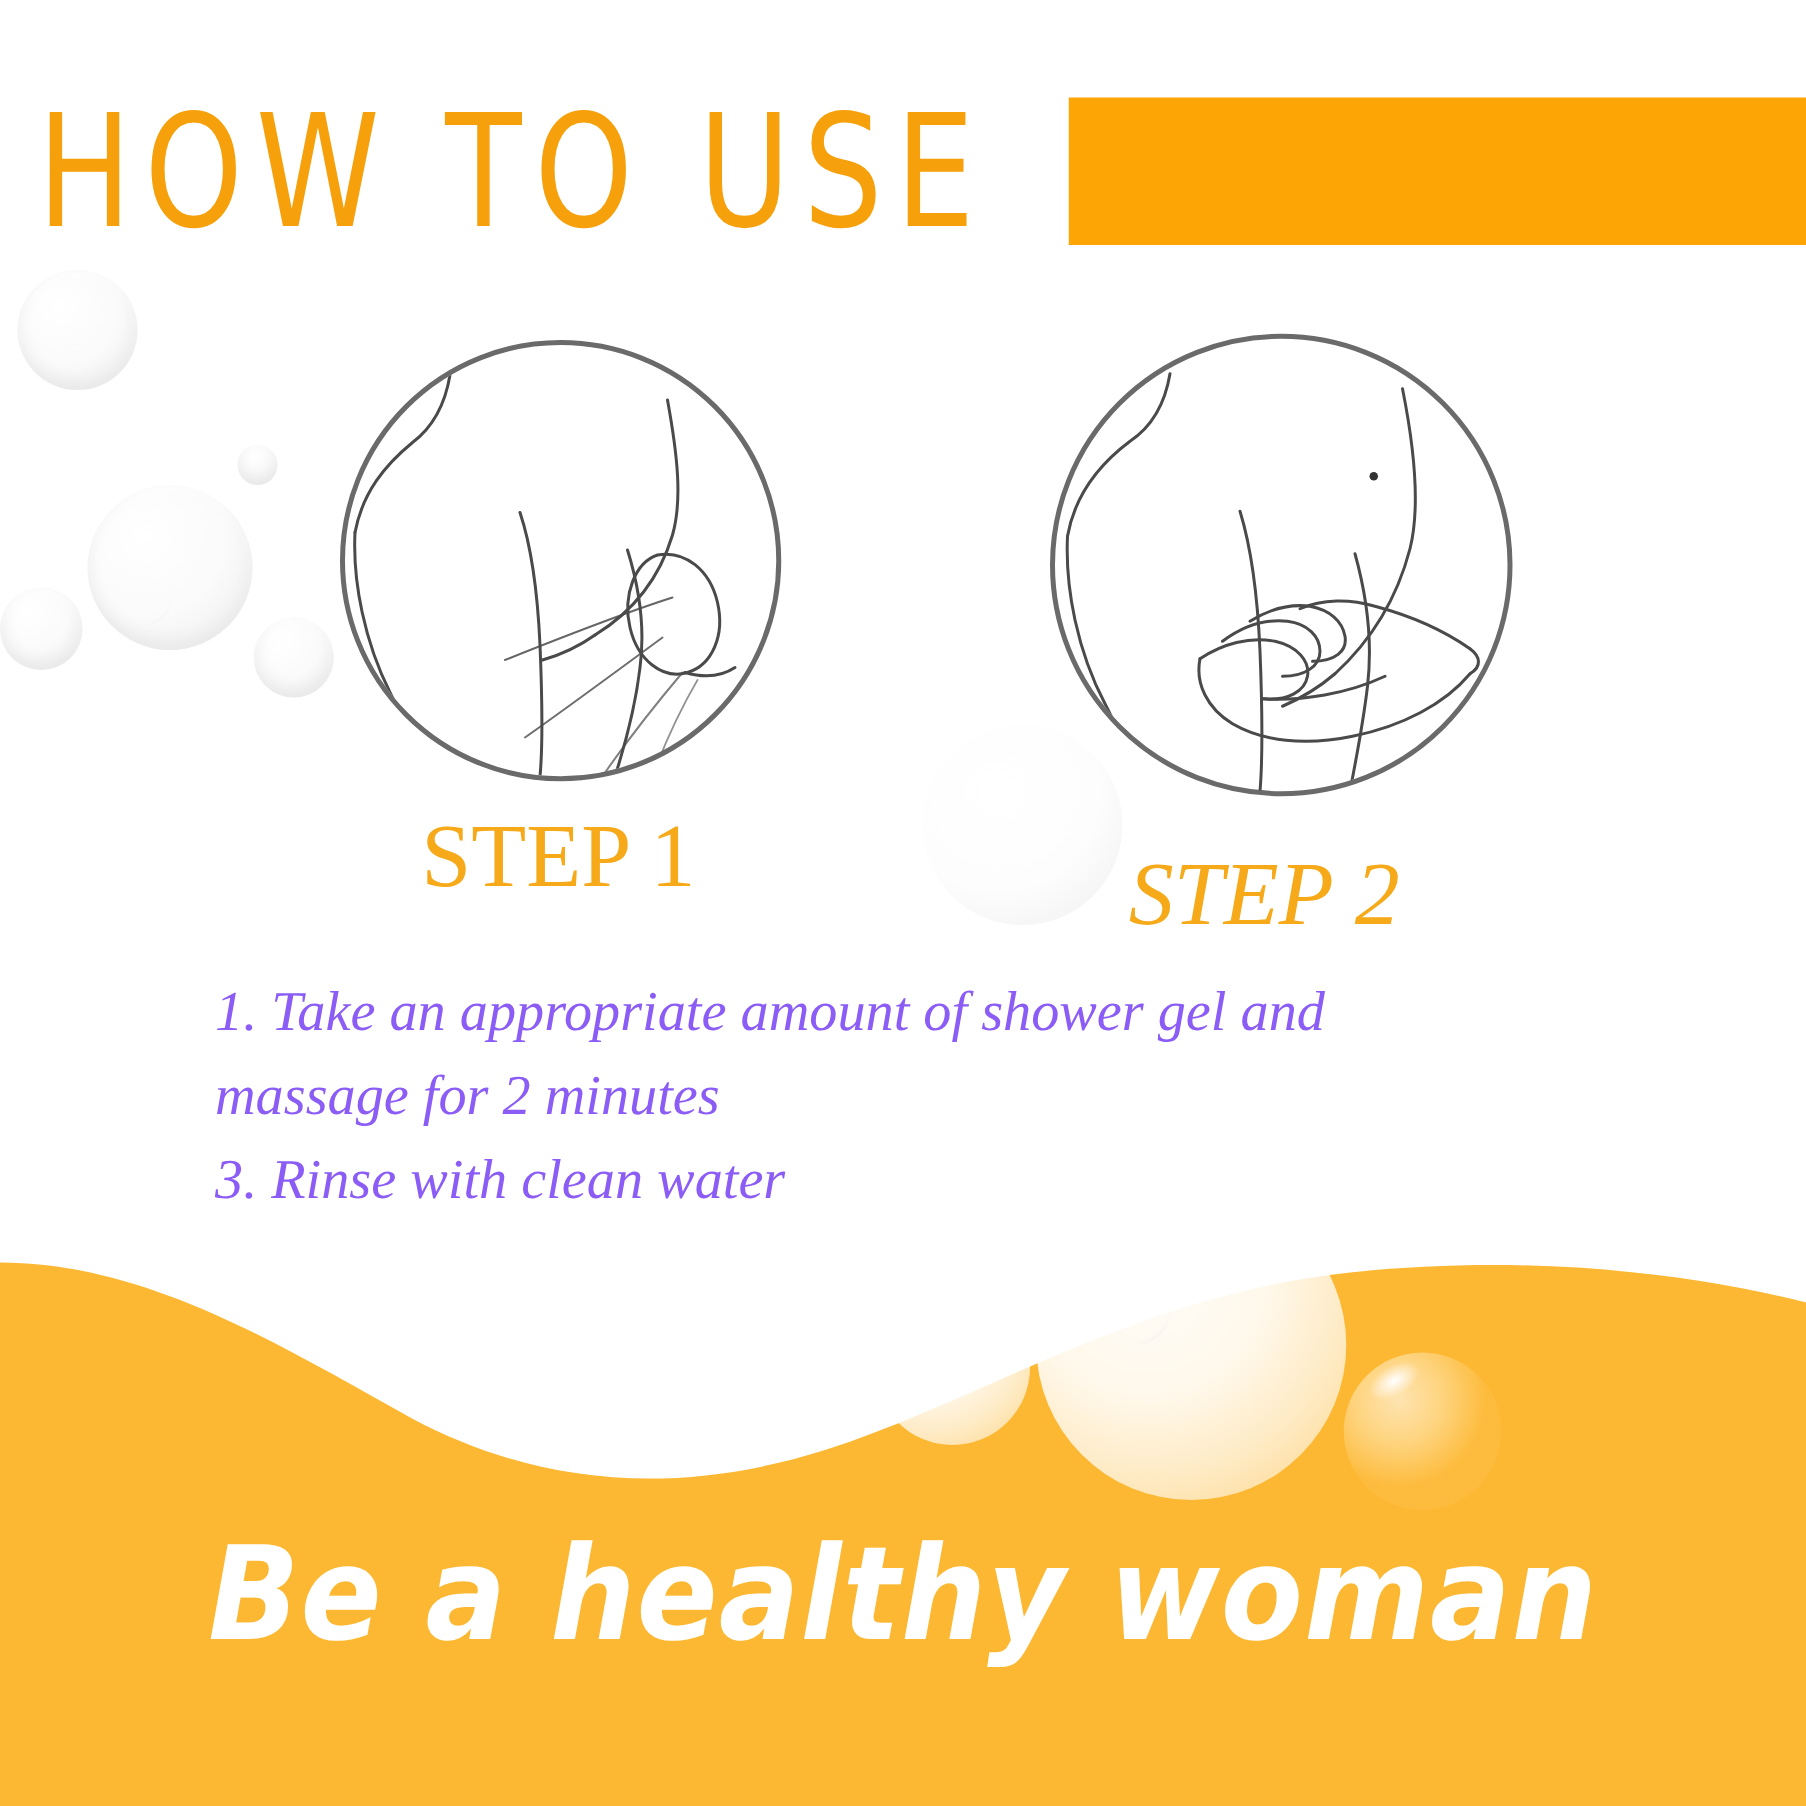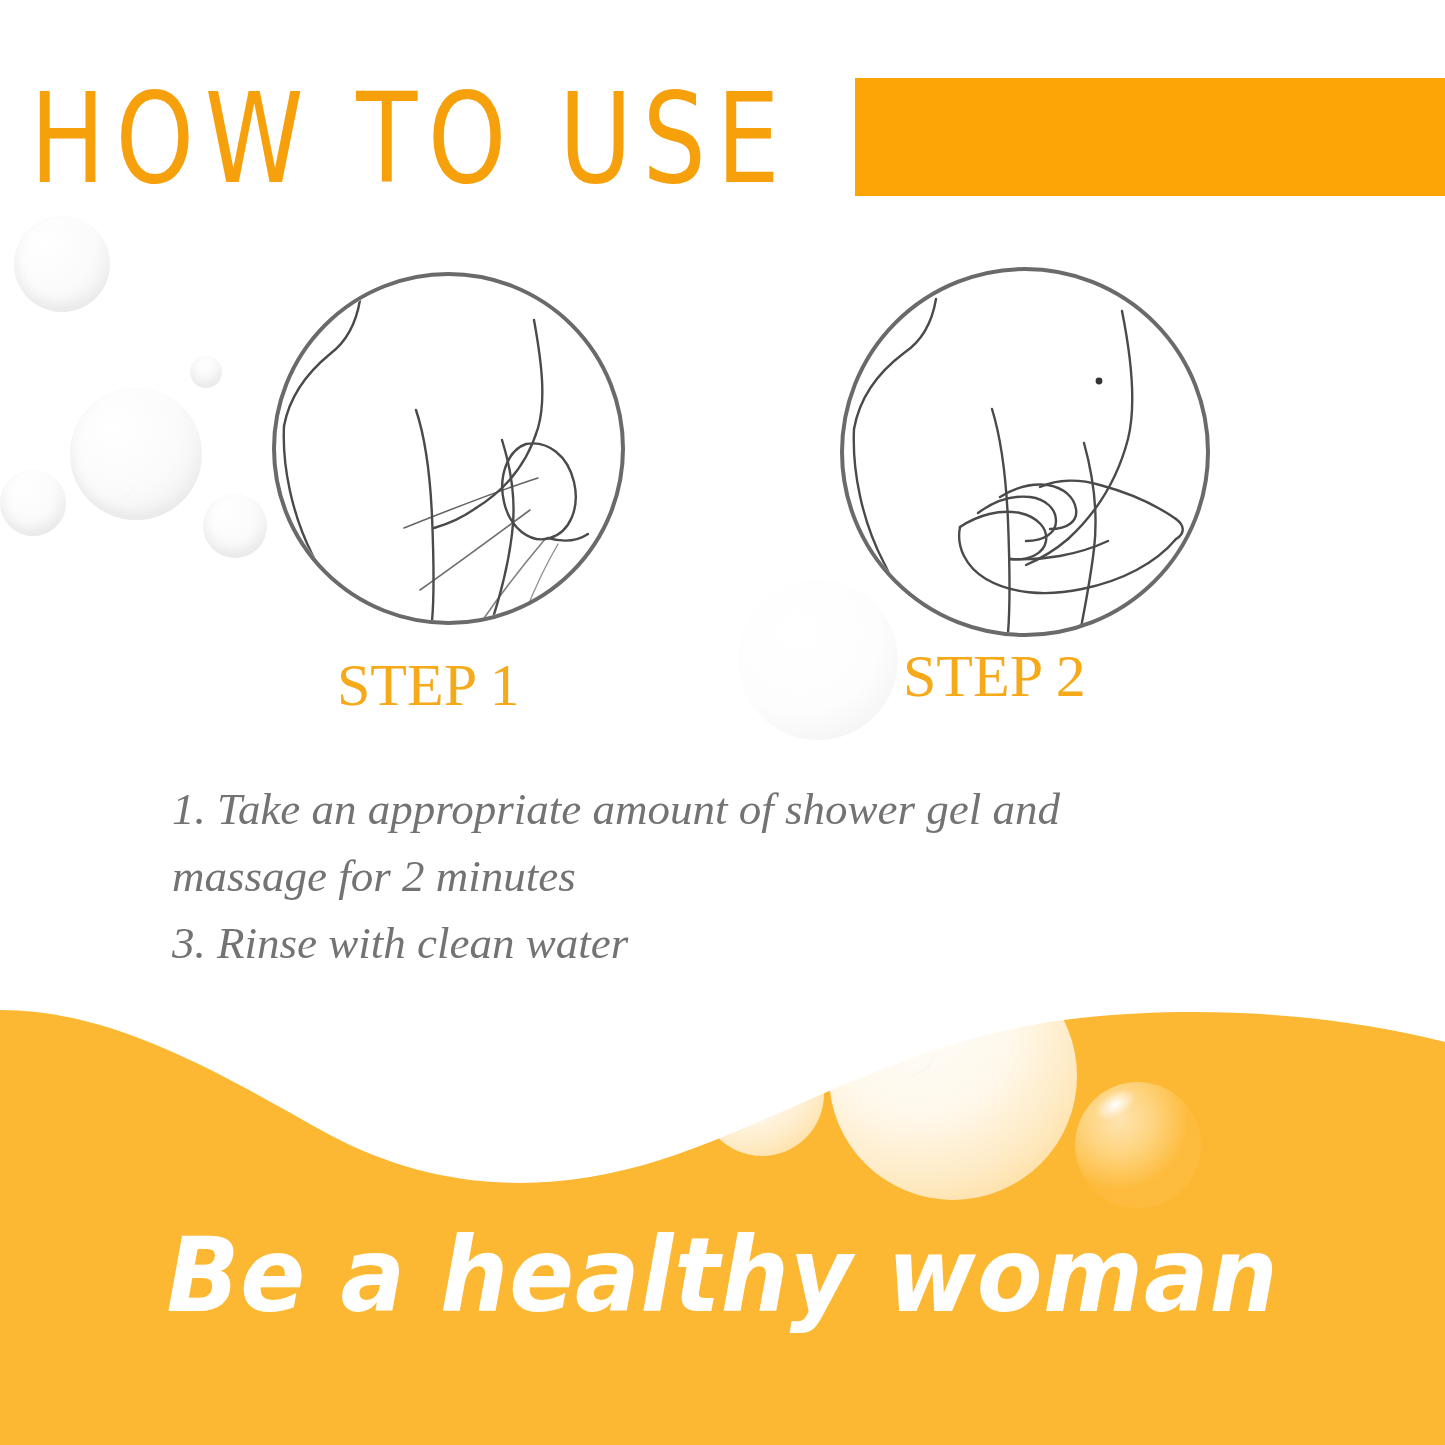--- a/index.html
+++ b/index.html
@@ -131,32 +131,32 @@
     border: 4px solid #6a6a6a;
     overflow: hidden;
     background: #ffffff;
   }
   .step-circle svg { display: block; }
 
   .step-label {
     position: absolute;
     color: #f6a919;
     font-family: "Liberation Serif", serif;
-    font-size: 60px;
+    font-size: 72px;
     line-height: 78px;
     white-space: nowrap;
   }
 
   
   .instructions {
     position: absolute;
     left: 172px;
     top: 776px;
     width: 1090px;
-    color: #737373;
+    color: #8b5cf6;
     font-family: "Liberation Serif", serif;
     font-style: italic;
     font-size: 45px;
     line-height: 67px;
   }
   .instructions p { margin: 0; }
 
   
   .wave {
     position: absolute;
@@ -261,21 +261,21 @@
 
         <path d="M332 248 C340 254, 342 262, 332 268"></path>
       </g>
     </svg>
   </div>
 
   <div class="step-label" style="left:337px; top:646px;">STEP 1</div>
 
   <div class="bubble solid" style="left:738px; top:580px; width:160px; height:160px;"></div>
 
-  <div class="step-label" style="left:903px; top:637px;">STEP 2</div>
+  <div class="step-label" style="left:903px; top:676px;font-style:italic;">STEP 2</div>
 
   <svg class="wave" viewBox="0 0 1445 465" preserveAspectRatio="none">
     <path d="M0 30 C120 30, 230 100, 330 155 C430 208, 540 218, 660 180
              C790 138, 910 56, 1080 38 C1220 23, 1350 38, 1445 62
              L1445 465 L0 465 Z" fill="#fdb833"></path>
   </svg>
 
   <div class="instructions">
     <p>1. Take an appropriate amount of shower gel and</p>
     <p>massage for 2 minutes</p>

